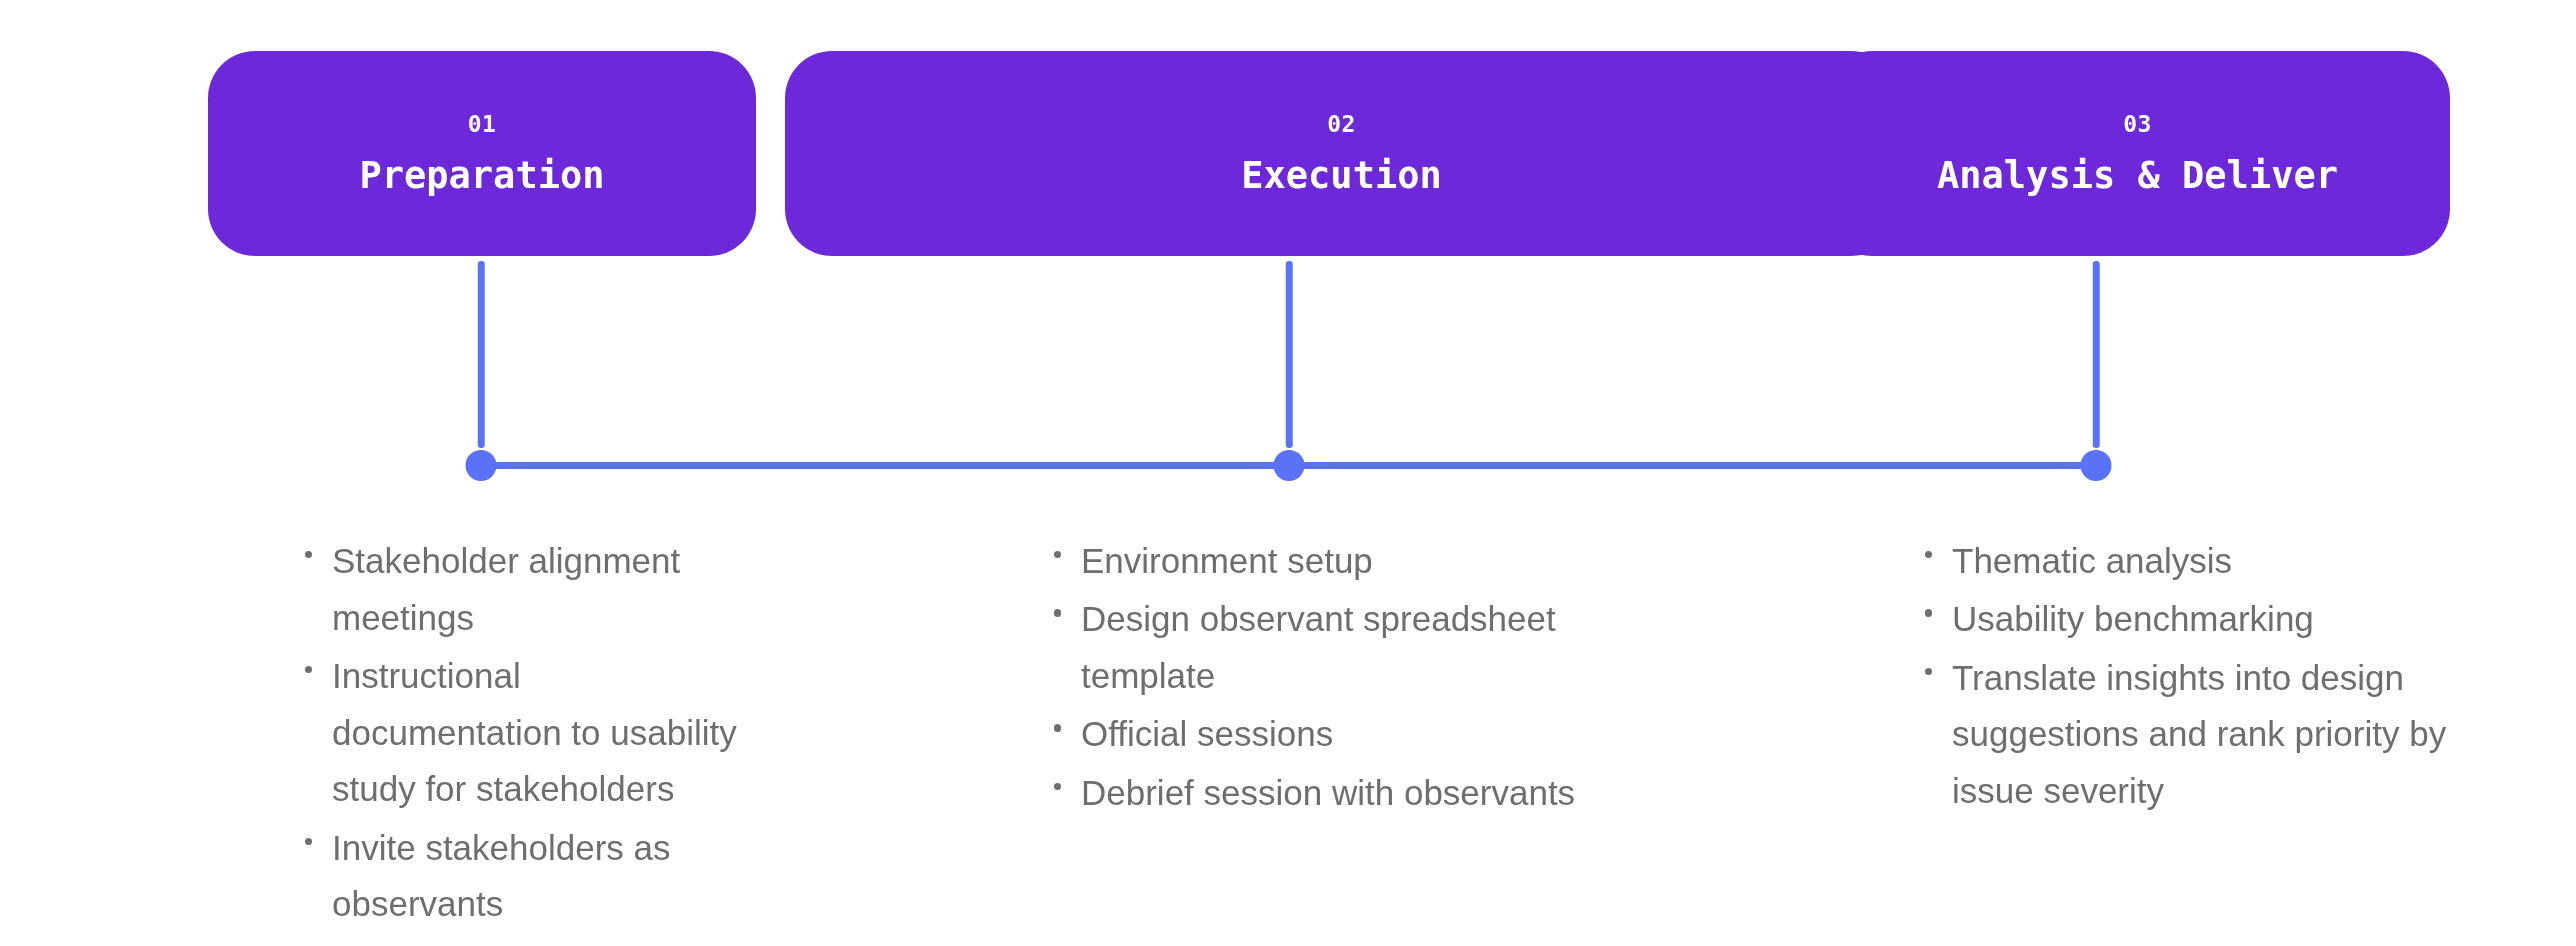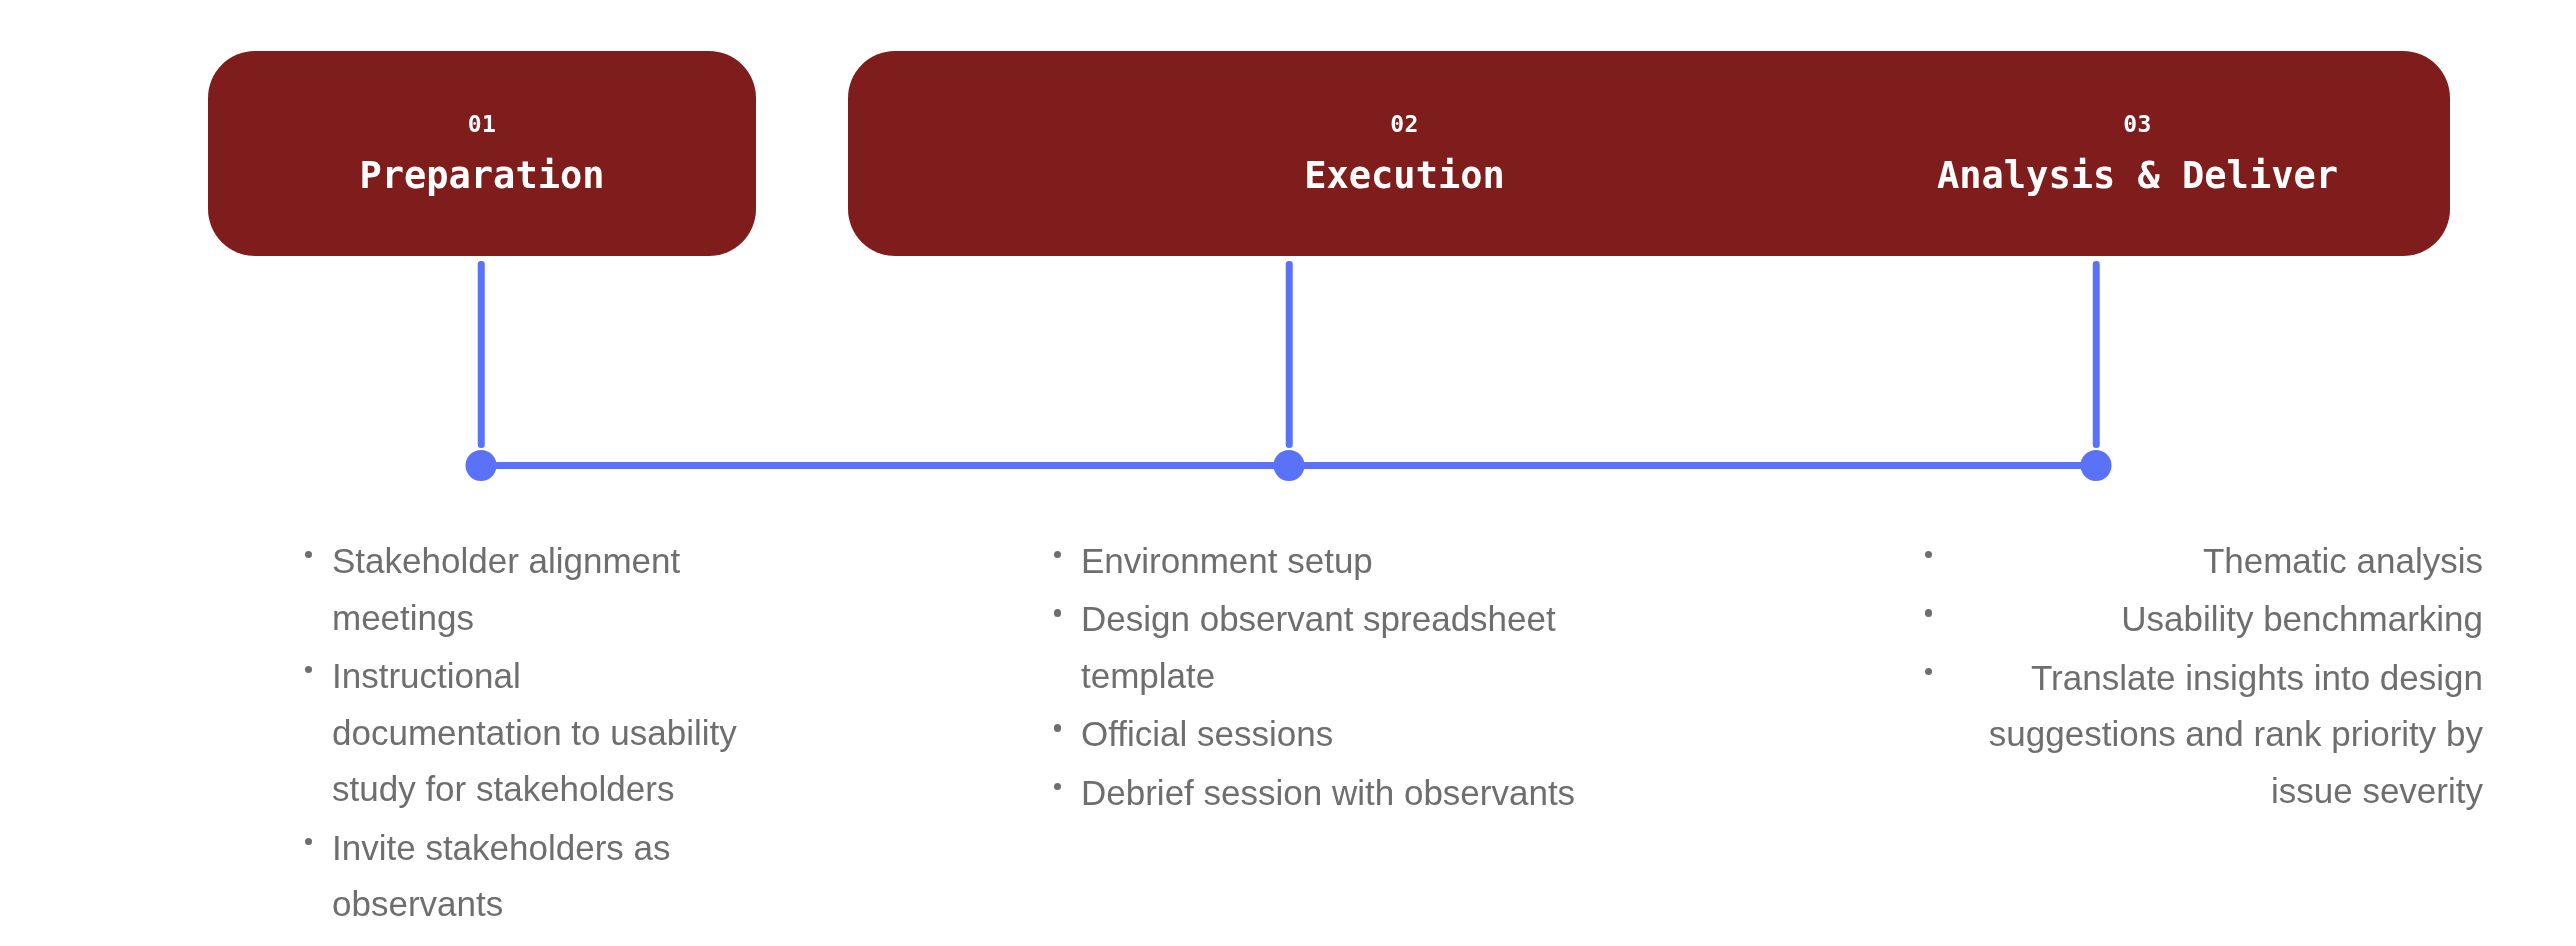--- a/index.html
+++ b/index.html
@@ -16,30 +16,30 @@
     height: 947px;
     background: #ffffff;
     overflow: hidden;
   }
 
   
   .phase-card {
     position: absolute;
     top: 51px;
     height: 205px;
-    background: #7f1d1d;
+    background: #6d28d9;
     border-radius: 47px;
     display: flex;
     flex-direction: column;
     align-items: center;
     justify-content: center;
     box-sizing: border-box;
   }
   .phase-card.c1 { left: 208px;  width: 548px; }
-  .phase-card.c2 { left: 848px; width: 1113px; }
+  .phase-card.c2 { left: 785px; width: 1113px; }
   .phase-card.c3 { left: 1825px; width: 625px; }
 
   .phase-number {
     font-family: "DejaVu Sans Mono", "Liberation Mono", monospace;
     font-size: 23px;
     font-weight: 700;
     color: #ffffff;
     letter-spacing: 0.4px;
     line-height: 1;
     margin-bottom: 21px;
@@ -91,21 +91,21 @@
   .d2 { left: 1289px; }
   .d3 { left: 2096px; }
 
   
   .task-col {
     position: absolute;
     top: 533px;
   }
   .task-col.t1 { left: 293px; width: 456px; }
   .task-col.t2 { left: 1042px; width: 570px; }
-  .task-col.t3 { left: 1913px; width: 570px; text-align: right; }
+  .task-col.t3 { left: 1913px; width: 570px; }
 
   .task-list {
     margin: 0;
     padding: 0;
     list-style: none;
   }
   .task-item {
     position: relative;
     padding-left: 39px;
     font-size: 35px;

